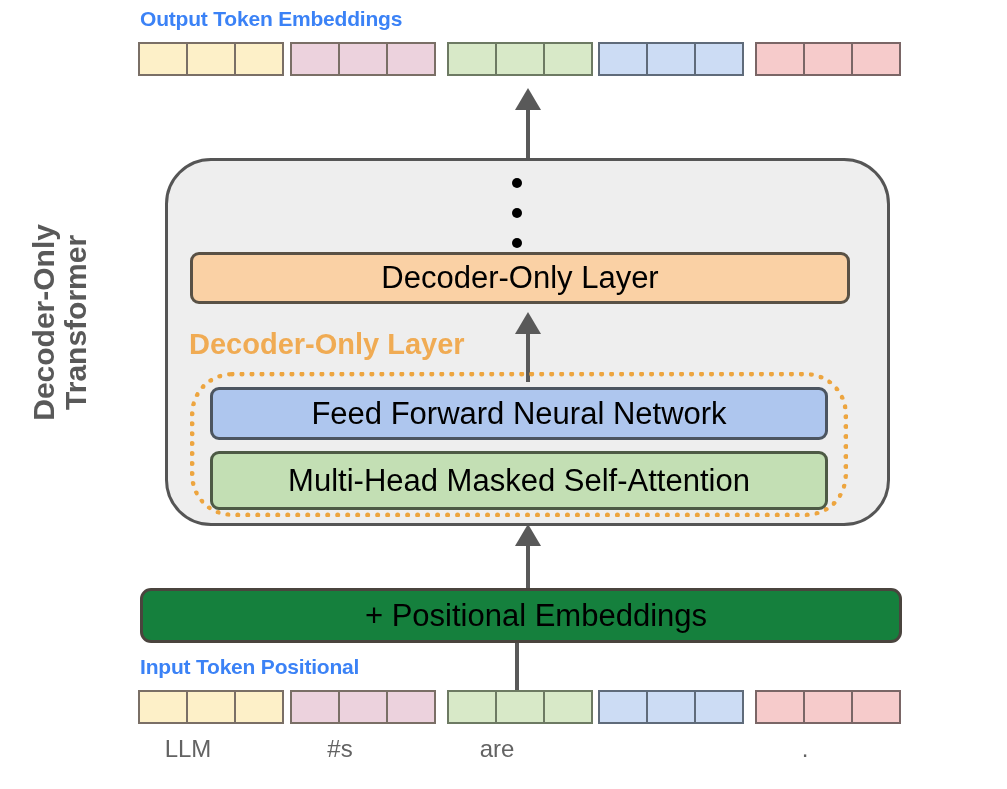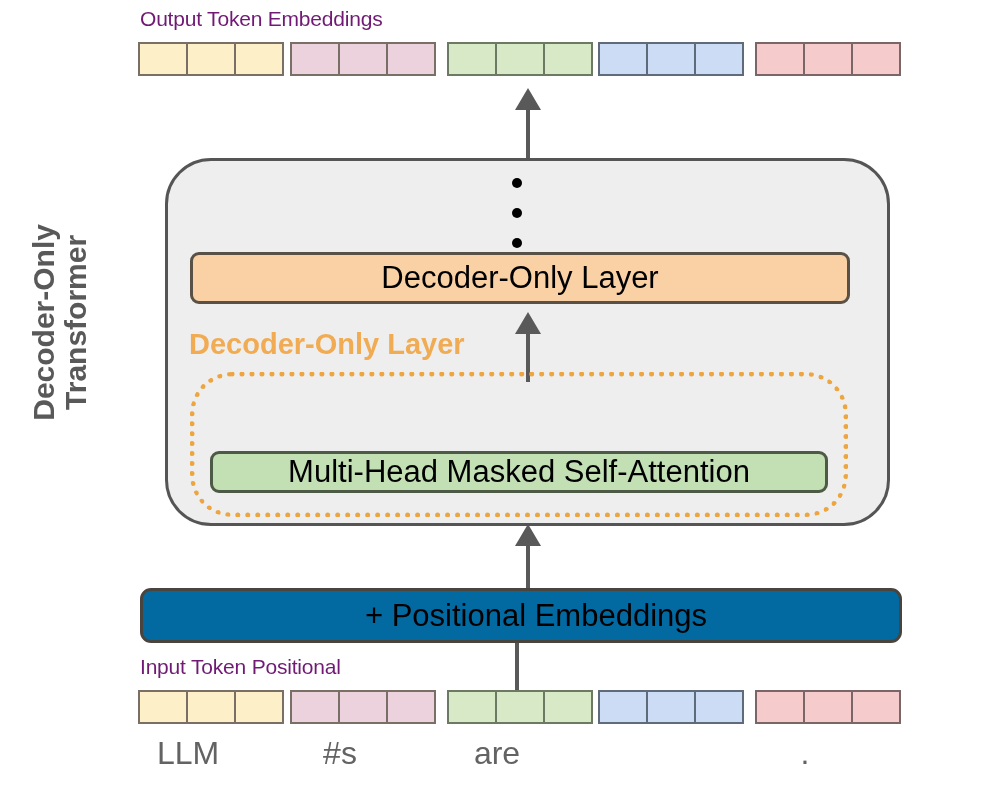--- a/index.html
+++ b/index.html
@@ -16,22 +16,22 @@
     height: 789px;
     background: #ffffff;
     overflow: hidden;
   }
 
   
   .abs { position: absolute; box-sizing: border-box; }
 
   
   .section-title {
-    font-weight: normal;
-    color: #701a75;
+    font-weight: bold;
+    color: #3b82f6;
     font-size: 21px;
     letter-spacing: -0.2px;
     white-space: nowrap;
   }
 
   
   .side-label {
     font-weight: bold;
     color: #595959;
     font-size: 30px;
@@ -53,21 +53,21 @@
     border: 2px solid #7a6f66;
     box-sizing: border-box;
     margin-left: -2px;
   }
   .token-cell:first-child { margin-left: 0; }
 
   .token-word {
     position: absolute;
     width: 150px;
     text-align: center;
-    font-size: 32px;
+    font-size: 24px;
     color: #636363;
     font-family: "Liberation Sans", sans-serif;
   }
 
   
   .transformer-box {
     background: #eeeeee;
     border: 3px solid #555555;
     border-radius: 46px;
   }
@@ -79,21 +79,21 @@
     display: flex;
     align-items: center;
     justify-content: center;
     font-size: 31px;
     color: #000000;
     box-sizing: border-box;
   }
   .box-orange { background: #fad1a5; border-color: #595145; }
   .box-blue   { background: #aec6ee; border-color: #4c5560; }
   .box-green  { background: #c3dfb4; border-color: #4d5a45; }
-  .box-yellow { background: #0369a1; border-color: #4a443e; padding-left: 30px; }
+  .box-yellow { background: #15803d; border-color: #4a443e; padding-left: 30px; }
 
   
   .dotted-box {
     border: 5px dotted #eda53f;
     border-radius: 42px;
     background: transparent;
   }
   .dotted-label {
     font-weight: bold;
     font-size: 29px;
@@ -182,22 +182,25 @@
 
   <div class="abs" style="left:515px; top:312px; display:flex; flex-direction:column; align-items:center;">
     <div class="arrow-head"></div>
     <div class="arrow-shaft" style="height:48px;"></div>
   </div>
 
   <div class="abs dotted-label" style="left:189px; top:328px;">Decoder-Only Layer</div>
 
   <div class="abs dotted-box" style="left:190px; top:372px; width:658px; height:145px;"></div>
 
-
-  <div class="abs layer-box box-green" style="left:210px; top:451px; width:618px; height:42px;">
+  <div class="abs layer-box box-blue" style="left:210px; top:387px; width:618px; height:53px;">
+    <span>Feed Forward Neural Network</span>
+  </div>
+
+  <div class="abs layer-box box-green" style="left:210px; top:451px; width:618px; height:59px;">
     <span>Multi-Head Masked Self-Attention</span>
   </div>
 
   <div class="abs" style="left:515px; top:524px; display:flex; flex-direction:column; align-items:center;">
     <div class="arrow-head"></div>
     <div class="arrow-shaft" style="height:65px;"></div>
   </div>
 
   <div class="abs layer-box box-yellow" style="left:140px; top:588px; width:762px; height:55px; border-radius:11px;">
     <span>+ Positional Embeddings</span>

